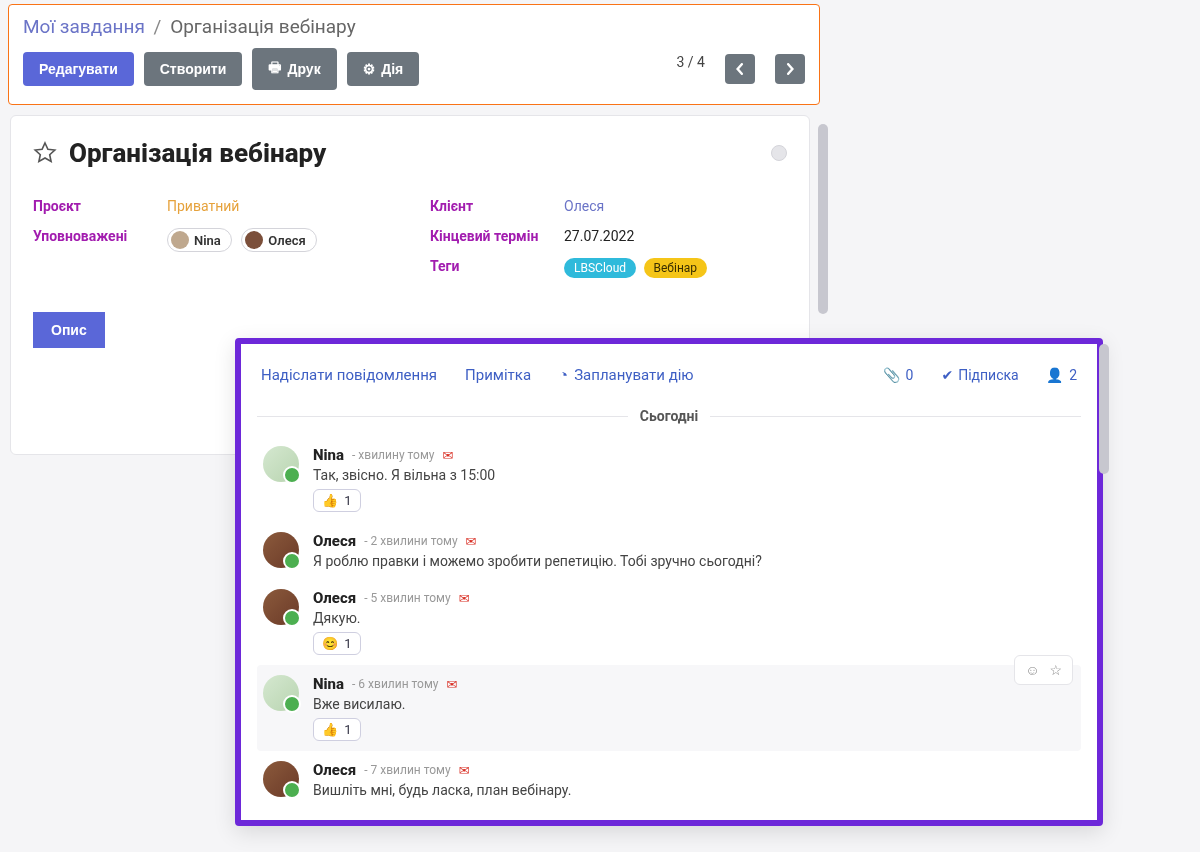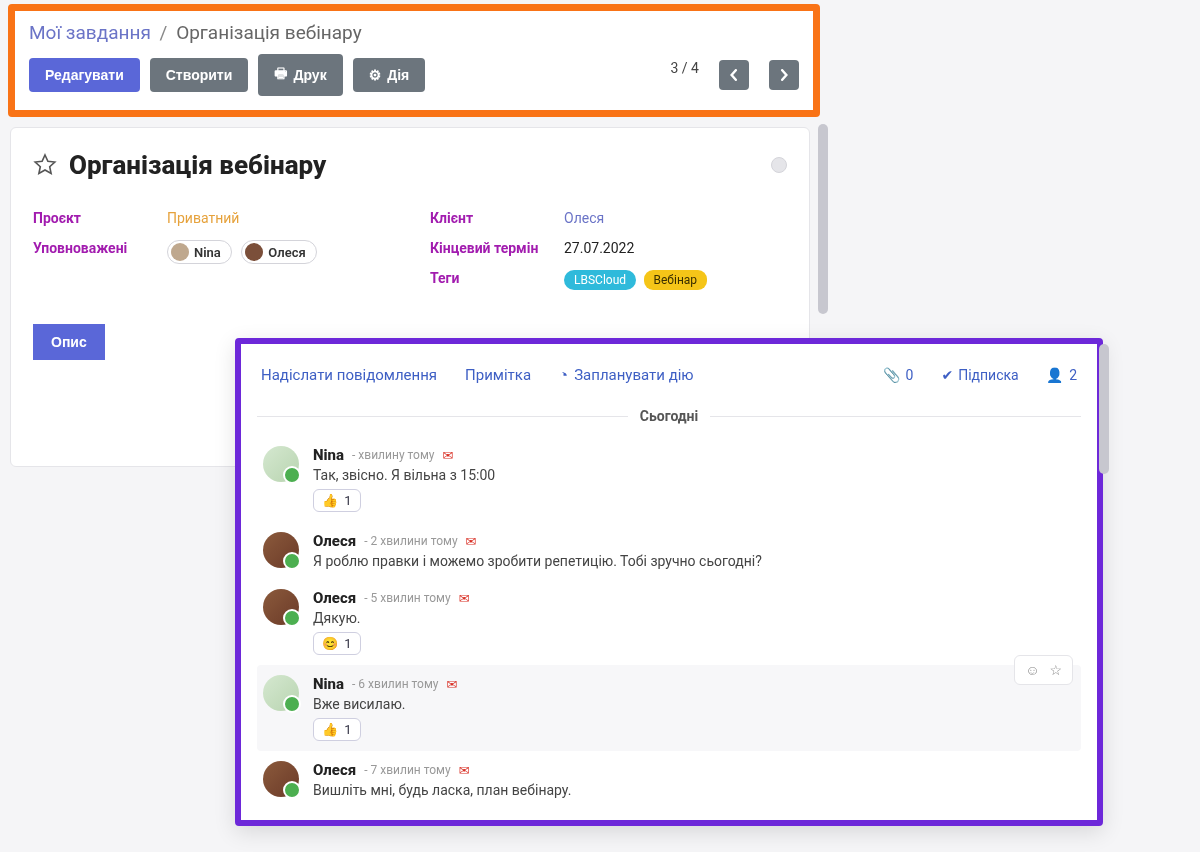--- a/index.html
+++ b/index.html
@@ -5,21 +5,21 @@
   * { box-sizing: border-box; }
   body {
     margin: 0;
     font-family: -apple-system, BlinkMacSystemFont, "Segoe UI", Roboto, Helvetica, Arial, sans-serif;
     background: #f5f5f7;
     color: #222;
     font-size: 14px;
   }
   .topbar {
     background: #fff;
-    border: 7px solid #f97316;
+    border: 1px solid #f97316;
     border-radius: 4px;
     margin: 4px 8px 10px 8px;
     padding: 10px 14px 14px 14px;
     width: 812px;
   }
   .breadcrumb { font-size: 19px; margin-bottom: 10px; }
   .breadcrumb .link { color: #6b74c7; cursor: pointer; }
   .breadcrumb .sep { color: #888; margin: 0 4px; }
   .breadcrumb .current { color: #666; }
   .toolbar-row { display:flex; align-items:center; }
@@ -58,21 +58,21 @@
     border:1px solid #d4d4da; border-radius:12px; padding:2px 10px 2px 3px;
     background:#fff; font-size:13px; color:#333; font-weight:600; margin-right:6px;
   }
   .chip .av { width:18px; height:18px; border-radius:50%; background:#bfa88e; display:inline-block; }
   .chip .av.b { background:#7b4f3a; }
   .tag {
     display:inline-block; border-radius:12px; padding:3px 10px; font-size:12px;
     font-weight:400; color:#fff; margin-right:4px;
   }
   .tag.blue { background:#2fbadb; }
-  .tag.yellow { background:#f5c518; color:#3a2f00;border-radius:9px;}
+  .tag.yellow { background:#f5c518; color:#3a2f00;}
   .tab-btn {
     display:inline-block; background:#5a67d8; color:#fff; border:none;
     border-radius:0; padding:10px 18px; font-size:14px; font-weight:600;
     margin-top:20px; cursor:pointer;
   }
 
   
   .msg-panel {
     position:absolute; left:235px; top:338px; width:868px;
     background:#fff; border:6px solid #6d28d9; border-radius:4px;

